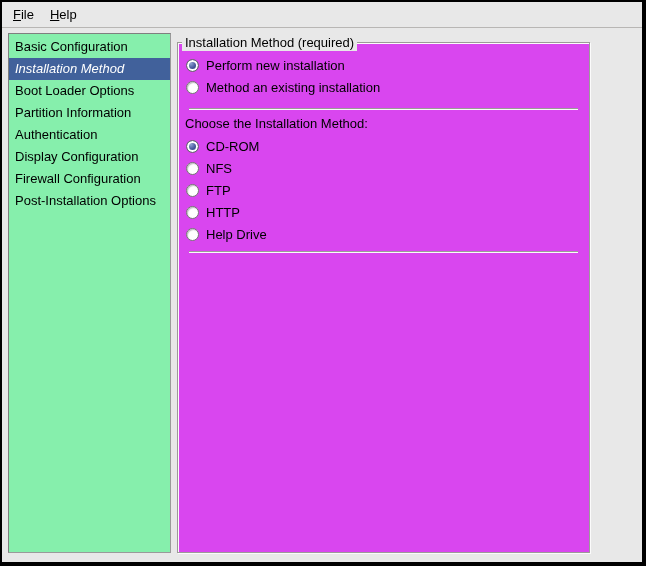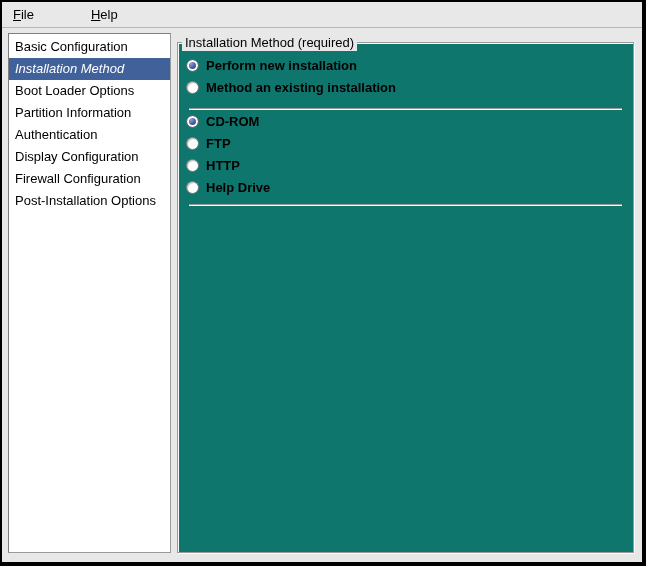--- a/index.html
+++ b/index.html
@@ -14,72 +14,71 @@
     border-width: 2px 4px 4px 2px;
     overflow: hidden;
   }
 
   
   .menubar {
     position: absolute; left: 0; top: 0; right: 0; height: 26px;
     background: #e8e8e8;
     border-bottom: 1px solid #b8b6b4;
     padding-left: 3px;
-    display: flex; align-items: stretch; gap: 41px;
+    display: flex; align-items: stretch;
   }
   .menu-item {
     display: inline-block;
     padding: 5px 8px 0 8px;
     cursor: default;
   }
   .menu-item::first-letter { text-decoration: underline; }
 
   
   .listbox {
     position: absolute; left: 6px; top: 31px; width: 163px; height: 520px;
-    background: #ffffff;
+    background: #86efac;
     border: 1px solid #9a9a9a;
     border-top-color: #7f7f7f; border-left-color: #7f7f7f;
     padding-top: 2px;
     overflow: hidden;
   }
   .list-item {
     height: 22px; line-height: 22px;
     padding-left: 6px;
     white-space: nowrap;
     cursor: default;
   }
   .list-item.selected {
     background: #41619b;
     color: #ffffff;
     font-style: italic;
   }
 
   
   .frame {
-    position: absolute; left: 175px; top: 40px; width: 457px; height: 511px;
+    position: absolute; left: 175px; top: 40px; width: 413px; height: 511px;
     border: 1px solid #9c9a98;
     box-shadow: 1px 1px 0 #fbfbfb, inset 1px 1px 0 #fbfbfb;
-    background: #0f766e;
+    background: #d946ef;
   }
   .frame-legend {
     position: absolute; top: -9px; left: 4px;
     background: #e8e8e8;
     padding: 0 3px;
     line-height: 17px;
     white-space: nowrap;
   }
   .frame-body { padding: 11px 6px 0 6px; }
 
   .radio-row {
     height: 22px;
     display: flex; align-items: center;
     padding-left: 2px;
     cursor: default;
-    font-weight: bold;
   }
   .radio {
     flex: 0 0 auto;
     width: 13px; height: 13px;
     border-radius: 50%;
     background: #ffffff;
     border: 1px solid #757575;
     box-shadow: inset 1px 1px 1px rgba(0,0,0,0.25);
     margin-right: 7px;
   }
@@ -136,24 +135,29 @@
         <span class="radio checked"></span>
         <span>Perform new installation</span>
       </div>
       <div class="radio-row">
         <span class="radio"></span>
         <span>Method an existing installation</span>
       </div>
 
       <div class="hsep hsep-1"></div>
 
+      <div class="section-label">Choose the Installation Method:</div>
 
       <div class="radio-row">
         <span class="radio checked"></span>
         <span>CD-ROM</span>
+      </div>
+      <div class="radio-row">
+        <span class="radio"></span>
+        <span>NFS</span>
       </div>
       <div class="radio-row">
         <span class="radio"></span>
         <span>FTP</span>
       </div>
       <div class="radio-row">
         <span class="radio"></span>
         <span>HTTP</span>
       </div>
       <div class="radio-row">

